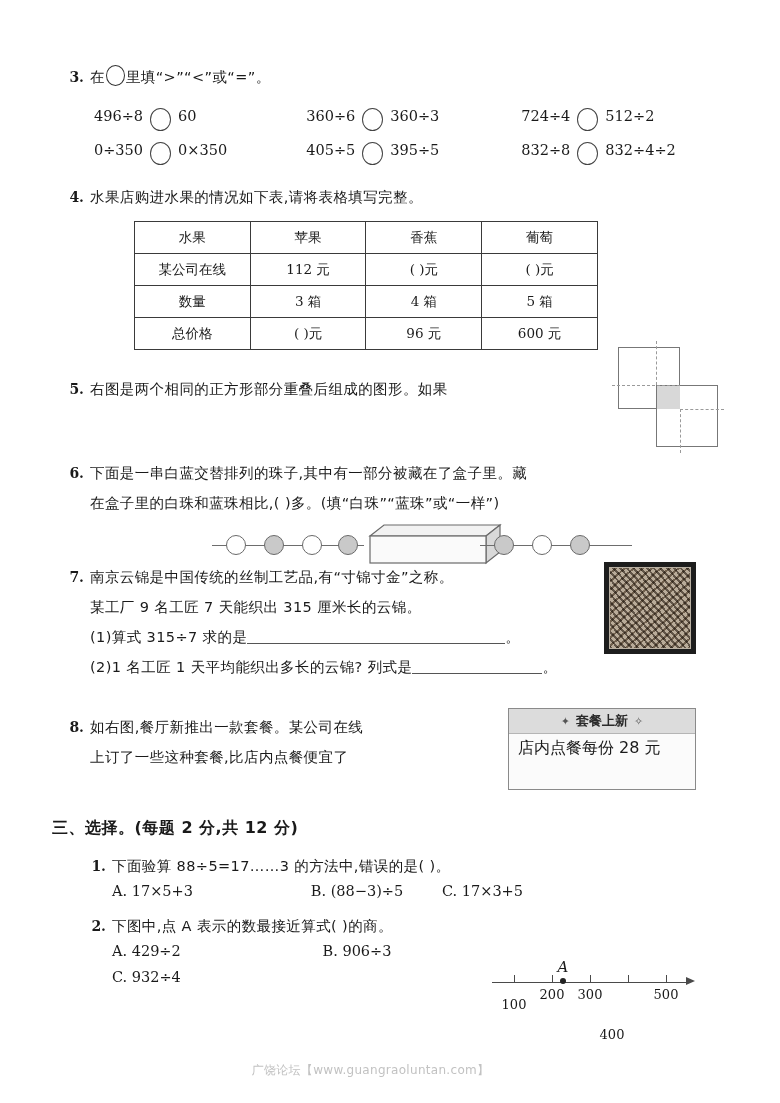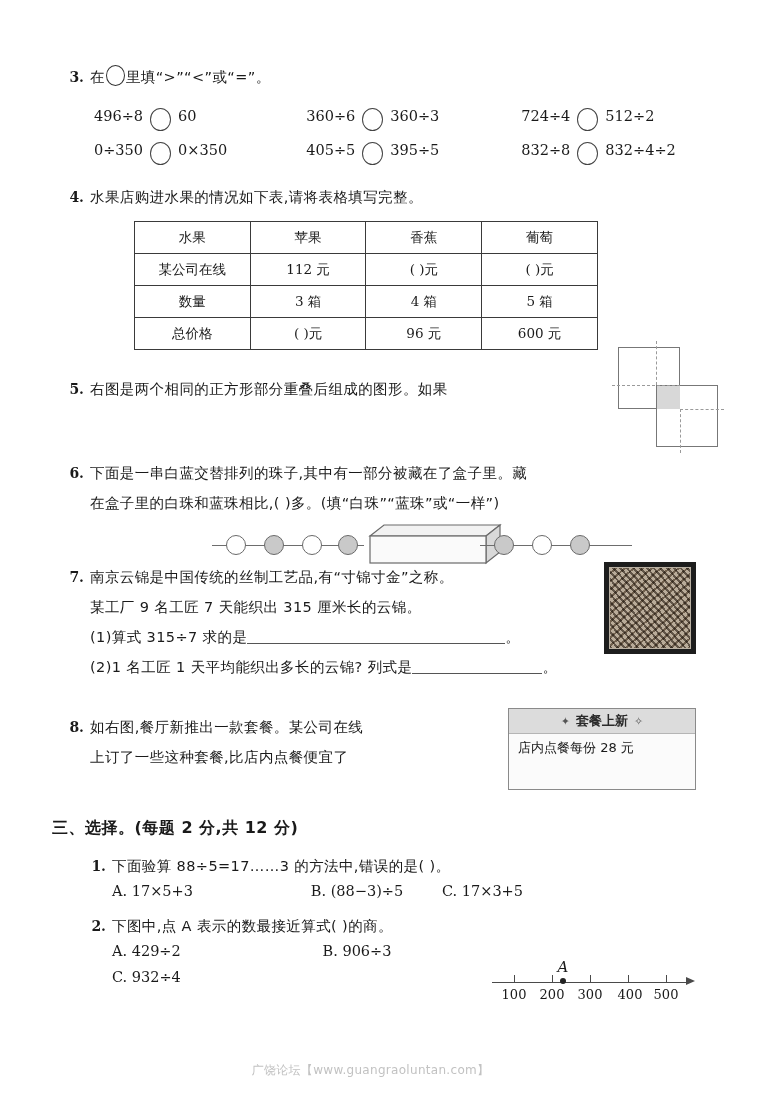--- a/index.html
+++ b/index.html
@@ -262,21 +262,21 @@
     font-size: 13px;
     color: #2a2a2a;
     border-bottom: 1px solid #b5b5b5;
   }
   .menu-row {
     height: 28px;
     display: flex;
     align-items: center;
     padding-left: 9px;
     font-family: "DejaVu Sans", "Liberation Sans", sans-serif;
-    font-size: 13px;
+    font-size: 16px;
     border-bottom: 1px solid #d2d2d2;
   }
   .menu-row:last-child { border-bottom: none; }
   .deco { color: #555; font-size: 11px; }
 
   
   .sec3 {
     position: absolute;
     left: 52px;
     top: 818px;
@@ -564,24 +564,24 @@
   <div class="numline">
     <div class="nl-axis"></div>
     <div class="nl-arrow"></div>
 
     <div class="nl-tick" style="left:22px;"></div>
     <div class="nl-tick" style="left:60px;"></div>
     <div class="nl-tick" style="left:98px;"></div>
     <div class="nl-tick" style="left:136px;"></div>
     <div class="nl-tick" style="left:174px;"></div>
 
-    <div class="nl-label" style="left:22px;">100</div>
+    <div class="nl-label" style="left:22px;margin-top:10px;">100</div>
     <div class="nl-label" style="left:60px;">200</div>
     <div class="nl-label" style="left:98px;">300</div>
-    <div class="nl-label" style="left:138px;">400</div>
+    <div class="nl-label" style="left:120px;margin-top:40px;">400</div>
     <div class="nl-label" style="left:174px;">500</div>
 
     <div class="nl-point" style="left:71px;"></div>
     <div class="nl-A" style="left:71px;">A</div>
   </div>
 
   <div class="watermark">广饶论坛【www.guangraoluntan.com】</div>
 
 </div>
 

